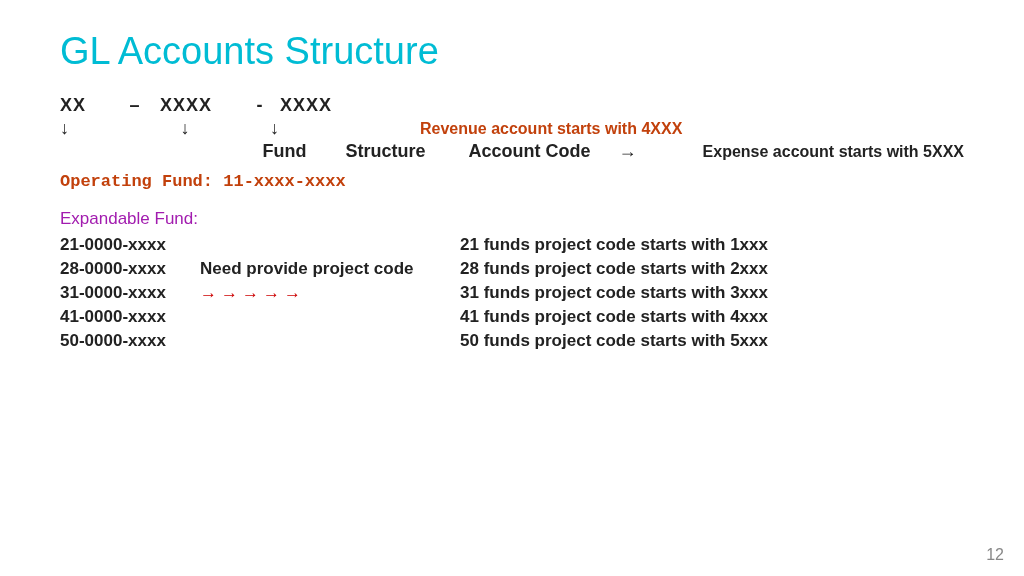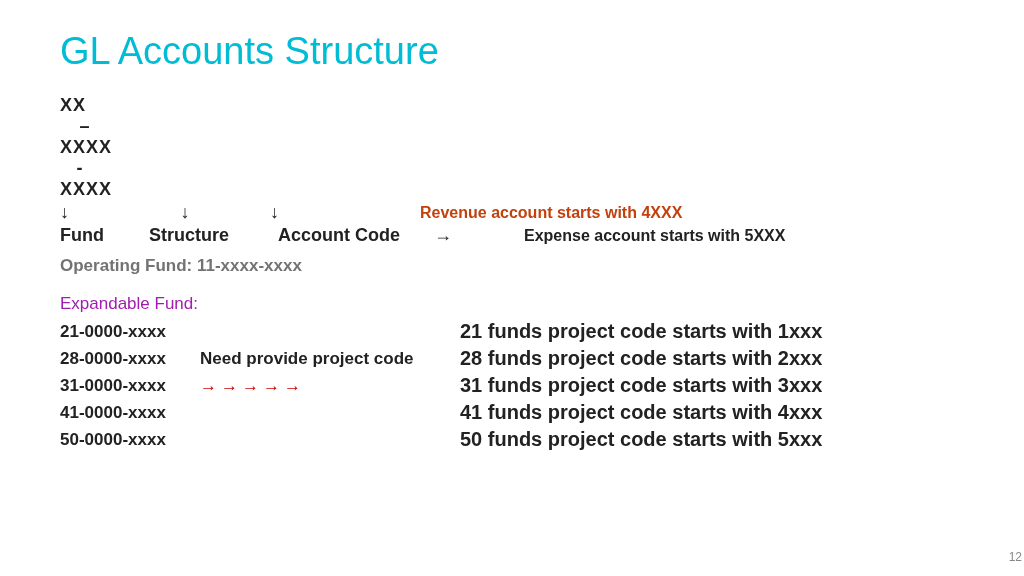--- a/index.html
+++ b/index.html
@@ -21,61 +21,62 @@
       font-size: 38px;
       font-weight: 300;
       color: #00bcd4;
       margin-bottom: 22px;
     }
     .structure-line {
       font-size: 18px;
       font-weight: 700;
       color: #222;
       display: flex;
-      align-items: flex-start;
+      align-items: center;
       gap: 0;
       margin-bottom: 2px;
       letter-spacing: 1px;
-      flex-direction: column;
     }
     .arrows-row {
       display: flex;
       align-items: center;
       font-size: 18px;
       color: #222;
       margin-bottom: 2px;
       gap: 0;
     }
     .labels-row {
       display: flex;
       align-items: center;
       font-size: 18px;
       font-weight: 700;
       color: #222;
       margin-bottom: 10px;
-      gap: 14px;
+      gap: 8px;
+      justify-content: flex-end;
     }
     .revenue-label {
       font-size: 16px;
       font-weight: 700;
       color: #c2410c;
       margin-left: 20px;
     }
     .expense-label {
       font-size: 16px;
       font-weight: 700;
       color: #222;
       margin-left: 20px;
     }
     .operating-fund {
       font-size: 17px;
       font-weight: 700;
-      color: #737373;
+      color: #c2410c;
       margin-top: 10px;
       margin-bottom: 18px;
+      font-family: Liberation Mono, monospace;
     }
     .expandable-section {
       margin-top: 6px;
     }
     .expandable-title {
       font-size: 17px;
       font-weight: 400;
       color: #a21caf;
       margin-bottom: 6px;
     }
@@ -90,35 +91,35 @@
     .fund-code {
       min-width: 140px;
     }
     .fund-note {
       min-width: 260px;
       font-size: 17px;
       font-weight: 700;
       color: #222;
     }
     .fund-desc {
-      font-size: 20px;
+      font-size: 17px;
       font-weight: 700;
       color: #222;
     }
     .arrows-red {
       color: #cc0000;
       font-size: 17px;
       min-width: 260px;
       letter-spacing: 4px;
     }
     .page-number {
       position: absolute;
       bottom: 12px;
-      right: 2px;
-      font-size: 12px;
+      right: 20px;
+      font-size: 16px;
       color: #888;
     }
     
     .seg {
       display: inline-block;
     }
     .seg-xx { min-width: 50px; }
     .seg-dash1 { min-width: 50px; text-align: center; }
     .seg-xxxx1 { min-width: 80px; }
     .seg-dash2 { min-width: 40px; text-align: center; }

